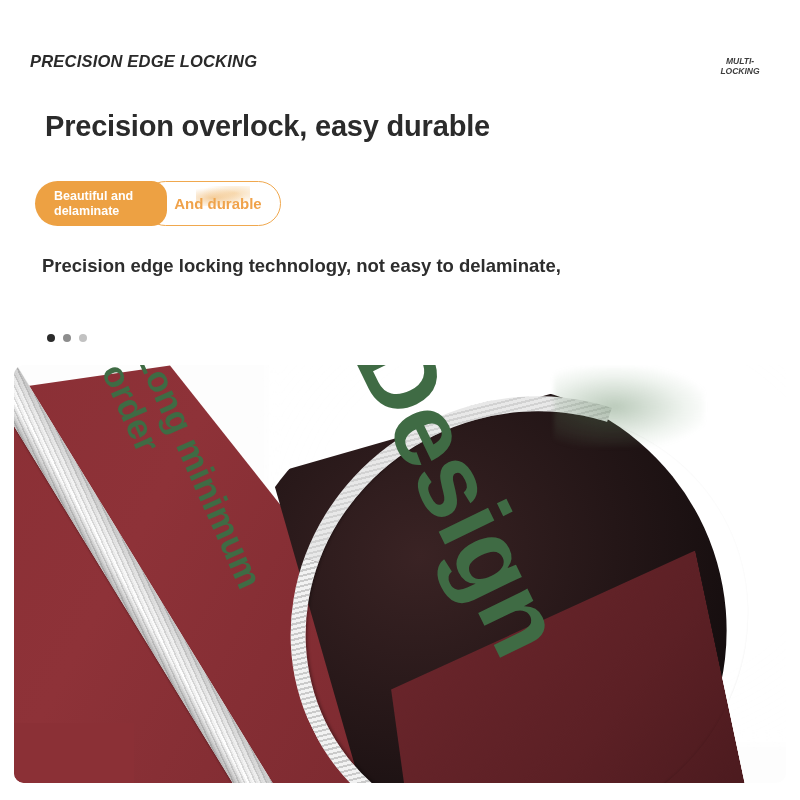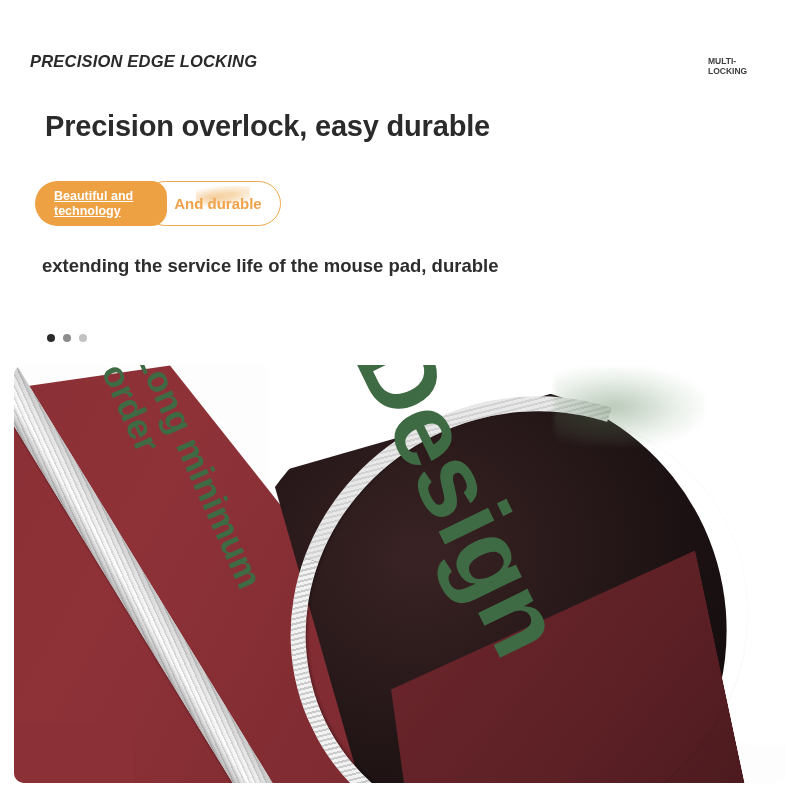--- a/index.html
+++ b/index.html
@@ -39,23 +39,24 @@
     letter-spacing: 0.2px;
     color: #2a2a2a;
     white-space: nowrap;
   }
   .multi-purpose {
     position: absolute;
     right: 28px;
     top: 4px;
     font-size: 8.5px;
     font-weight: bold;
+    font-style: italic;
     line-height: 1.18;
     color: #3d3d3d;
-    text-align: left;
+    text-align: center;
     width: 64px;
   }
   .multi-purpose span { display: block; }
 
   
   .headline {
     position: absolute;
     left: 45px;
     top: 110px;
     font-size: 29px;
@@ -84,21 +85,20 @@
     line-height: 1.18;
     padding: 7px 34px 7px 19px;
     border-radius: 23px 16px 16px 23px;
     display: flex;
     flex-direction: column;
     justify-content: center;
     box-sizing: border-box;
     position: relative;
     z-index: 2;
     white-space: nowrap;
-    text-decoration: underline;
   }
   .badge-left span { display: block; }
   .badge-right {
     background: #ffffff;
     border: 1.6px solid #f0a84e;
     color: #f0a24a;
     font-size: 15px;
     font-weight: bold;
     border-radius: 23px;
     display: flex;
@@ -322,30 +322,30 @@
       <span>MULTI-</span>
       <span>LOCKING</span>
     </div>
   </div>
 
   <div class="headline">Precision overlock, easy durable</div>
 
   <div class="badge">
     <div class="badge-left">
       <span>Beautiful and</span>
-      <span>technology</span>
+      <span>delaminate</span>
     </div>
     <div class="badge-right">
       <span class="badge-right-inner">And durable</span>
       <span class="badge-smudge"></span>
     </div>
   </div>
 
   <div class="description">
-    <span>extending the service life of the mouse pad, durable</span>
+    <span>Precision edge locking technology, not easy to delaminate,</span>
   </div>
 
   <div class="dots">
     <span class="dot" style="background:#2b2b2b"></span>
     <span class="dot" style="background:#8d8d8d"></span>
     <span class="dot" style="background:#c2c2c2"></span>
   </div>
 
   <div class="photo">
     <div class="photo-inner">

